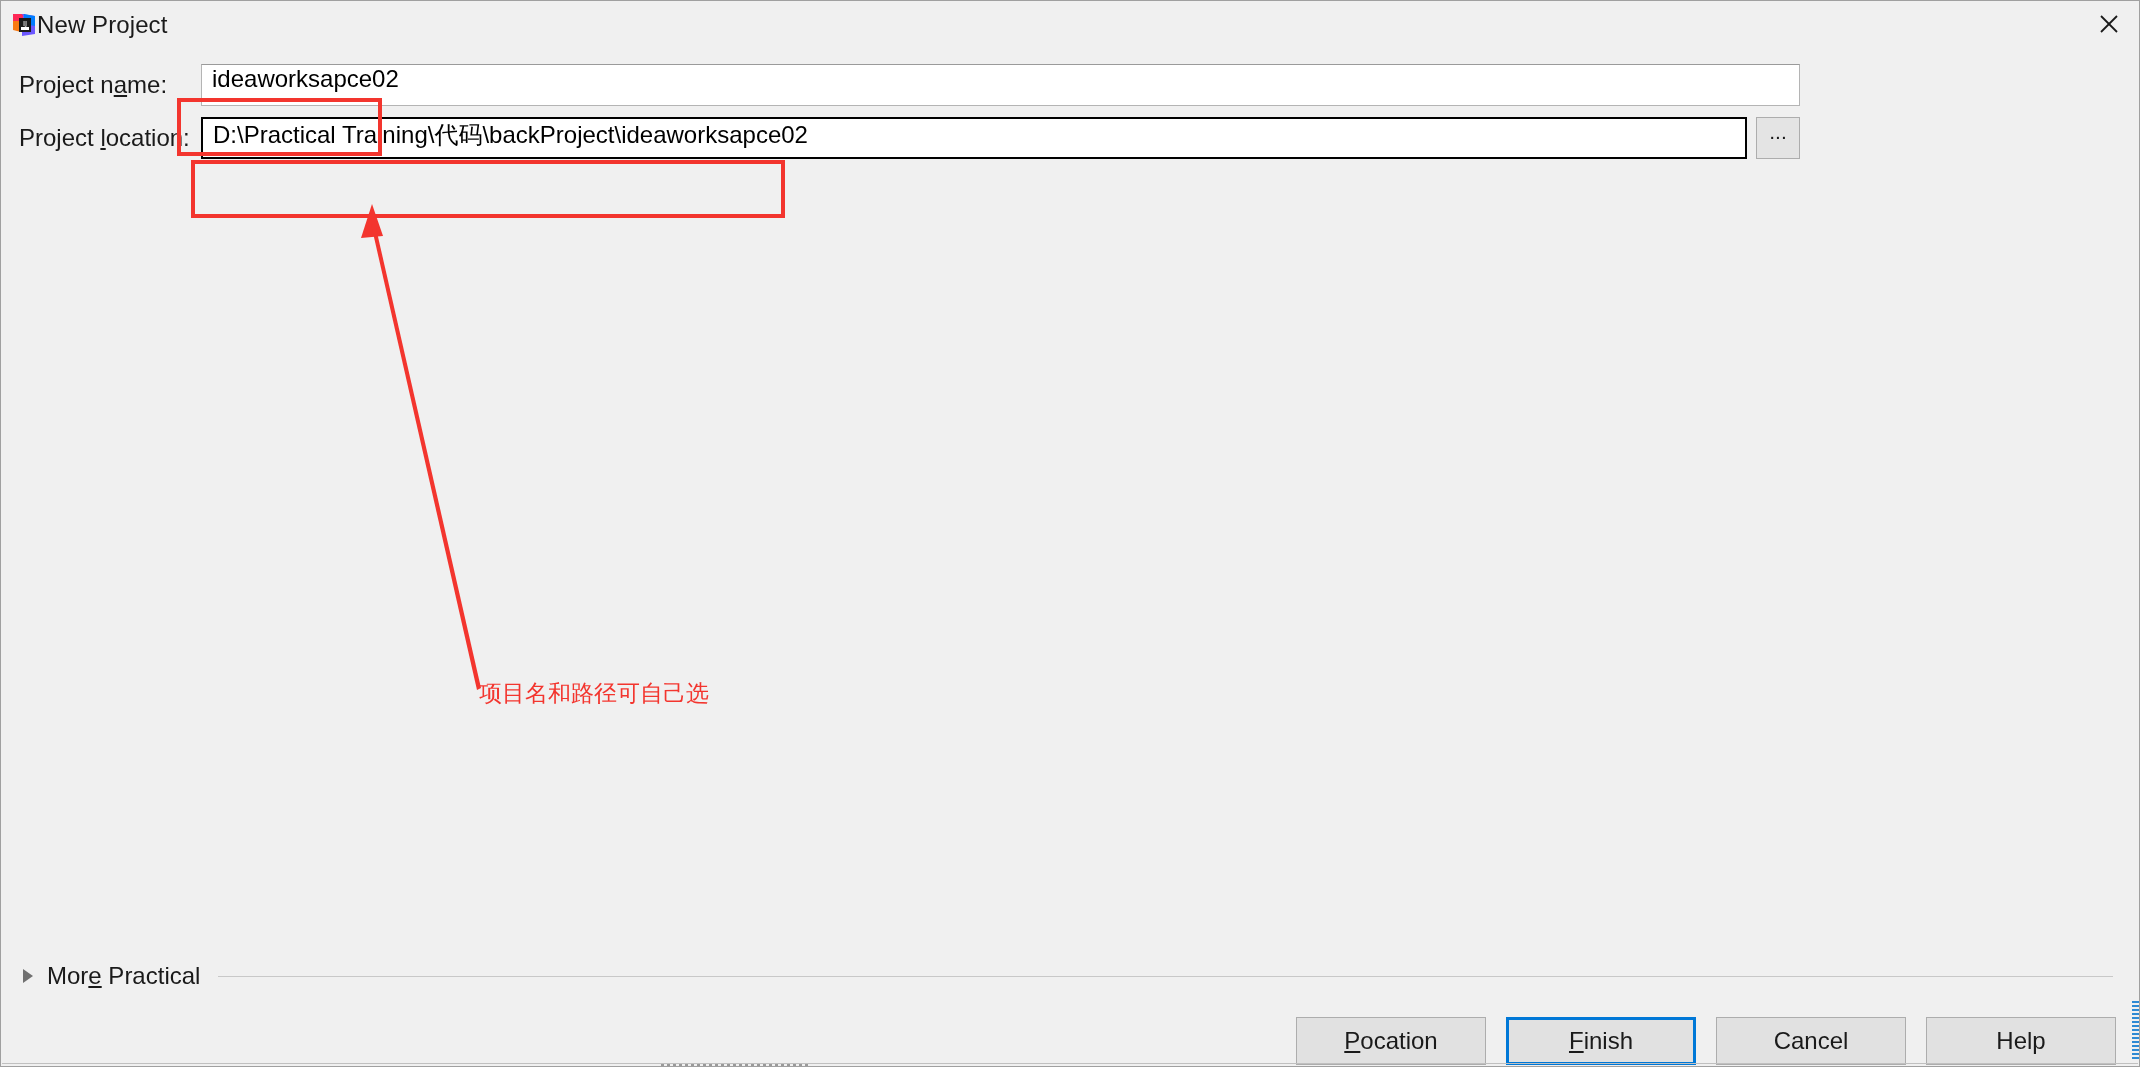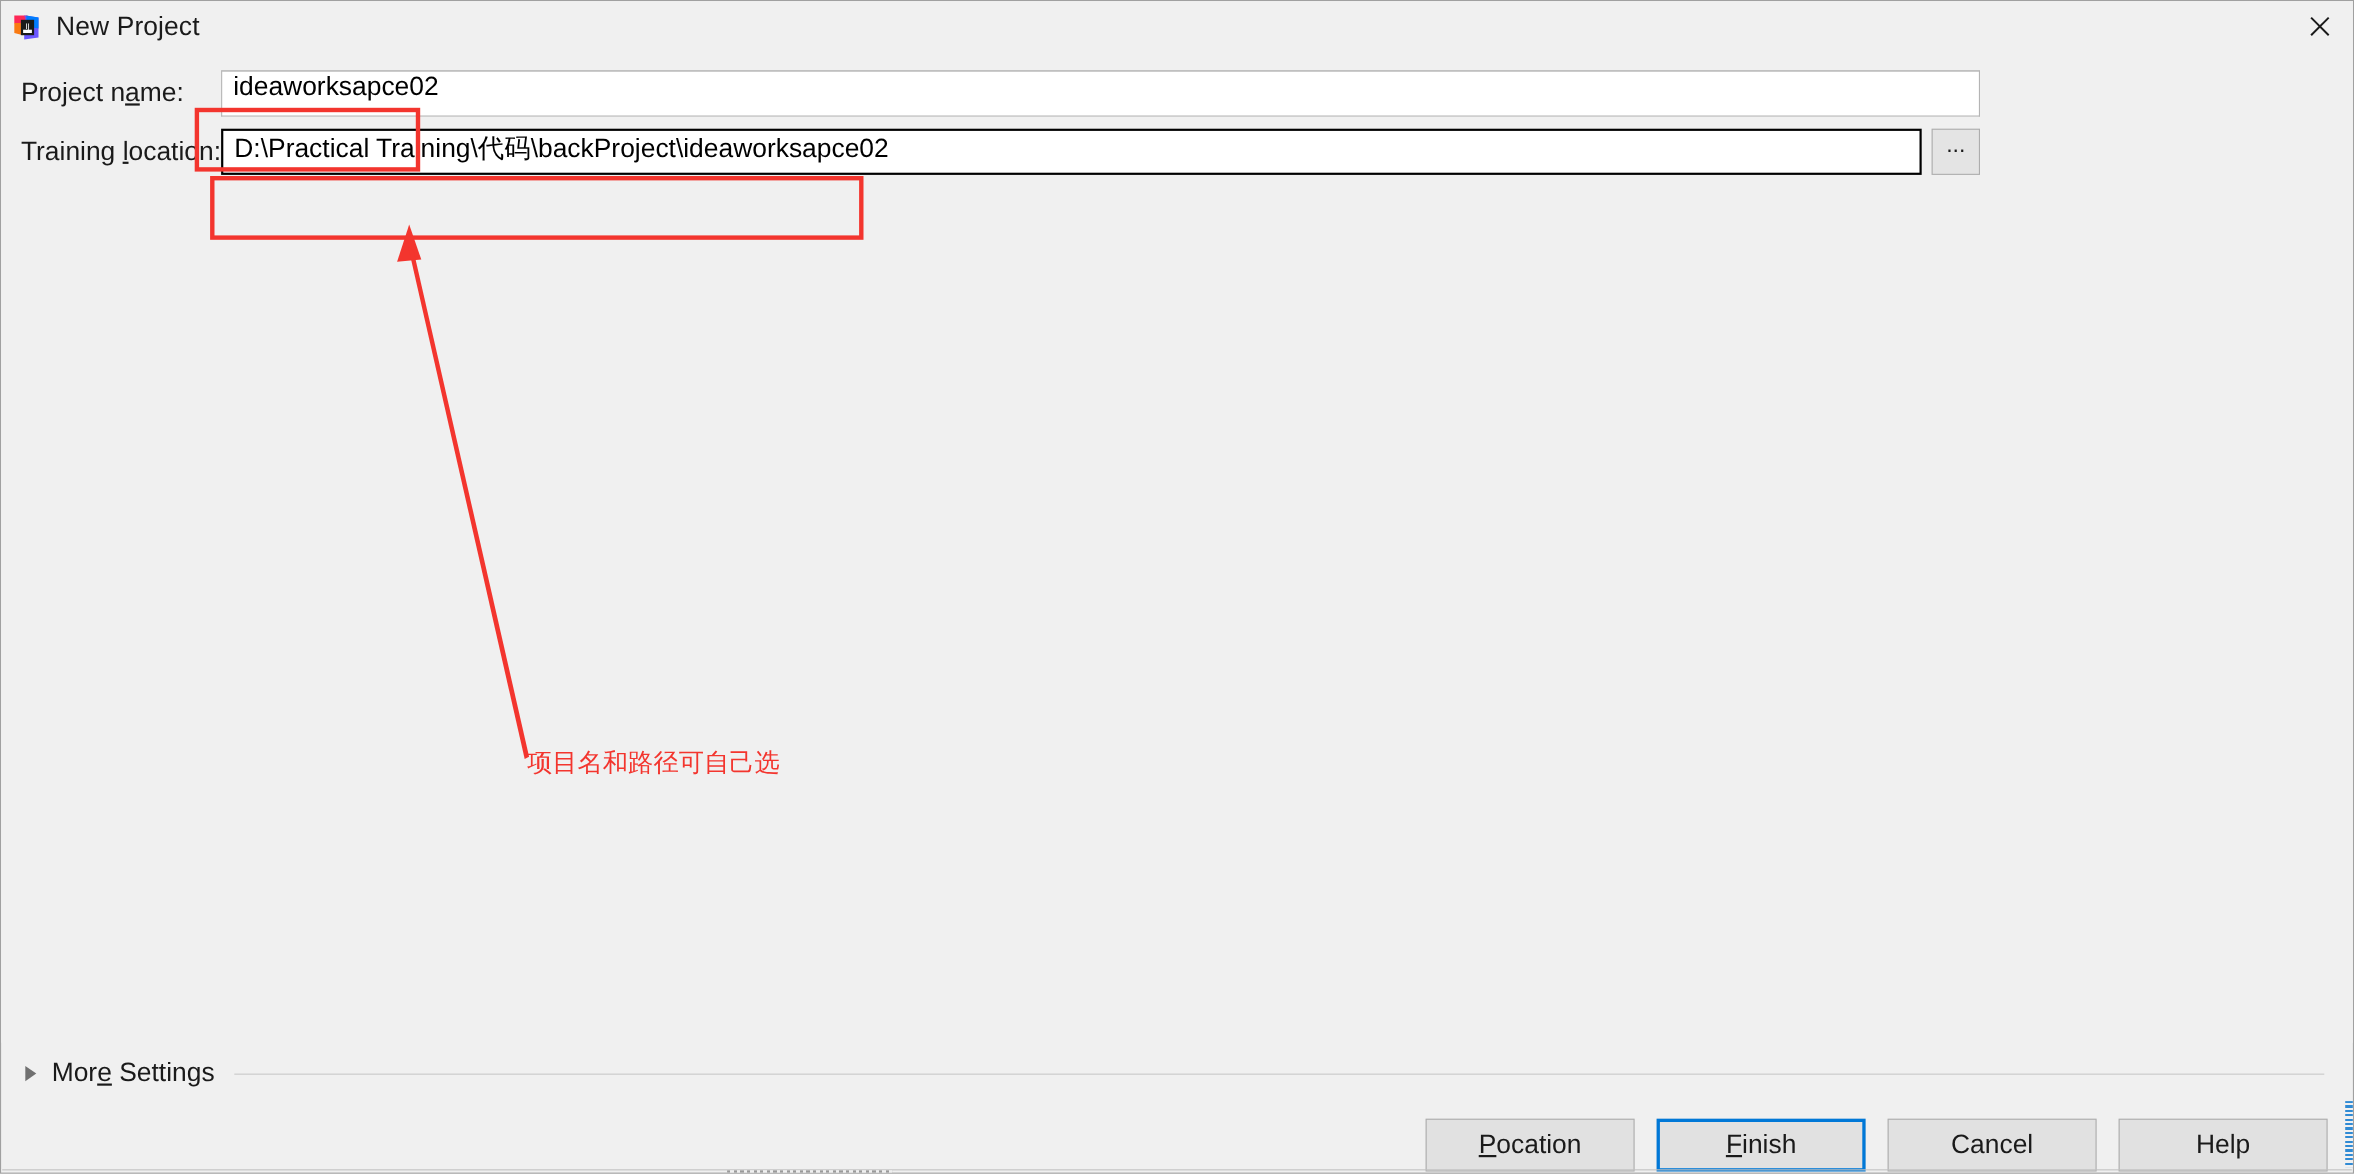--- a/index.html
+++ b/index.html
@@ -36,21 +36,20 @@
     text-align: right;
   }
   #app-icon {
     margin-left: 10px;
     width: 26px;
     height: 26px;
     position: relative;
     flex: none;
   }
   #title-text {
-    margin-left: 14px;
     font-size: 24px;
     color: #1a1a1a;
     letter-spacing: 0.1px;
     white-space: nowrap;
   }
   #close-btn {
     position: absolute;
     right: 0; top: 0;
     width: 64px;
     height: 45px;
@@ -280,21 +279,21 @@
   <div id="content">
 
     <div class="field-row" id="row-name">
       <div class="field-label"><span>Project n</span><u>a</u><span>me:</span></div>
       <div class="text-input" id="input-name">
         <span>ideaworksapce02</span>
       </div>
     </div>
 
     <div class="field-row" id="row-location">
-      <div class="field-label"><span>Training </span><u>l</u><span>ocation:</span></div>
+      <div class="field-label"><span>Project </span><u>l</u><span>ocation:</span></div>
       <div class="text-input" id="input-location">
         <span>D:\Practical Training\代码\backProject\ideaworksapce02</span>
       </div>
       <div id="browse-btn">
         <span>...</span>
       </div>
     </div>
 
     <div class="annot-box" id="annot-name-box"></div>
     <div class="annot-box" id="annot-loc-box"></div>
@@ -304,21 +303,21 @@
         <path d="M41 6 L30 40 L52 38 Z" fill="#f3352e"></path>
         <path d="M40 26 L45 30 L150 490 L146 492 Z" fill="#f3352e"></path>
       </svg>
     </div>
 
     <div id="annot-text">项目名和路径可自己选</div>
   </div>
 
   <div id="more-settings">
     <div id="ms-triangle"></div>
-    <div id="ms-label"><span>Mor</span><u>e</u><span> Settings</span></div>
+    <div id="ms-label"><span>Mor</span><u>e</u><span> Practical</span></div>
     <div id="ms-rule"></div>
   </div>
 
   <div id="button-bar">
     <div class="dlg-button">
         <span></span>
         <u>P</u>
         <span>ocation</span>
       </div>
     <div class="dlg-button focused">

